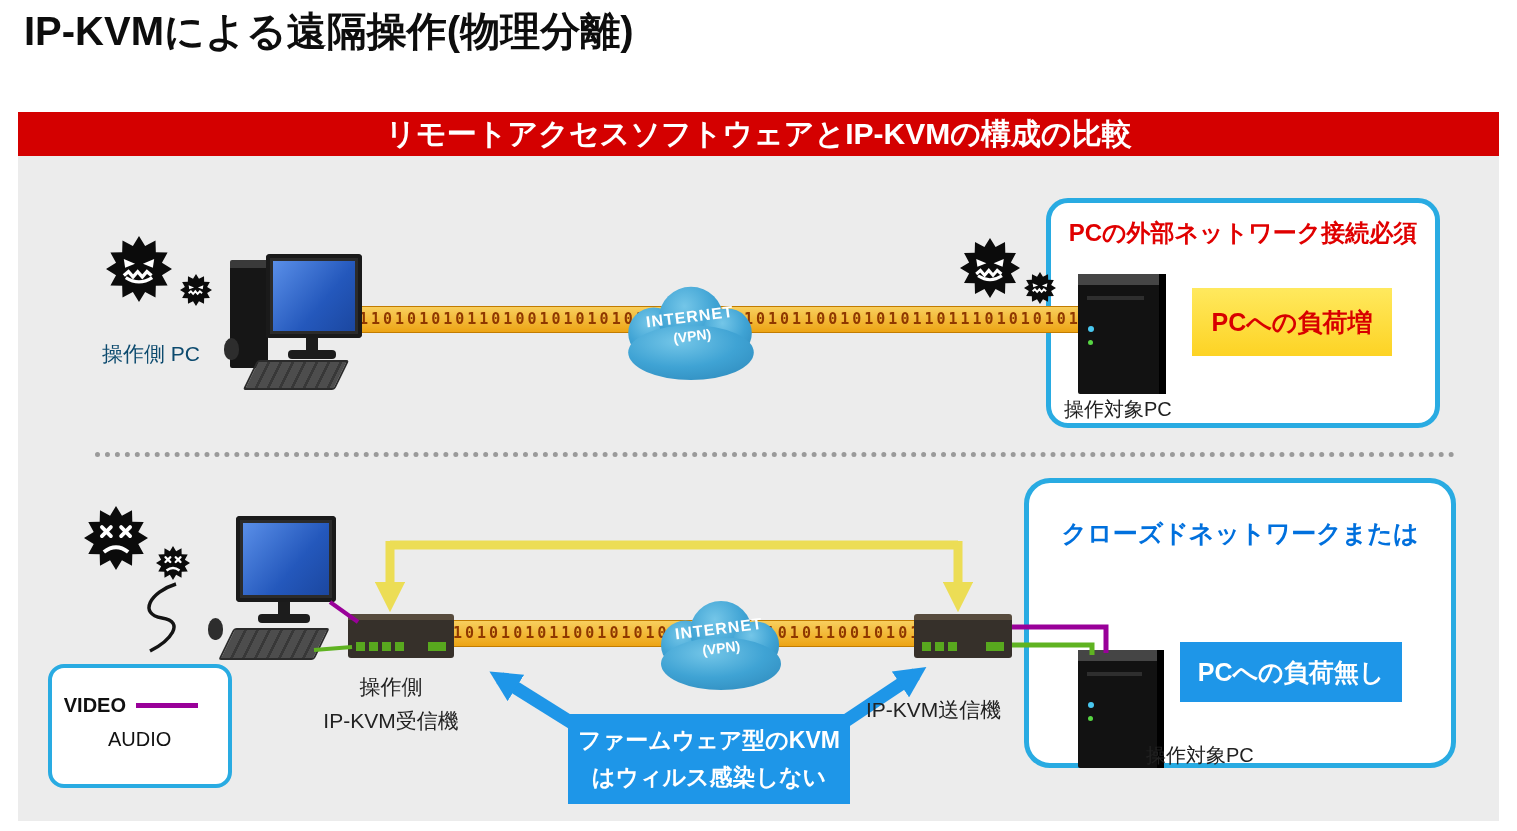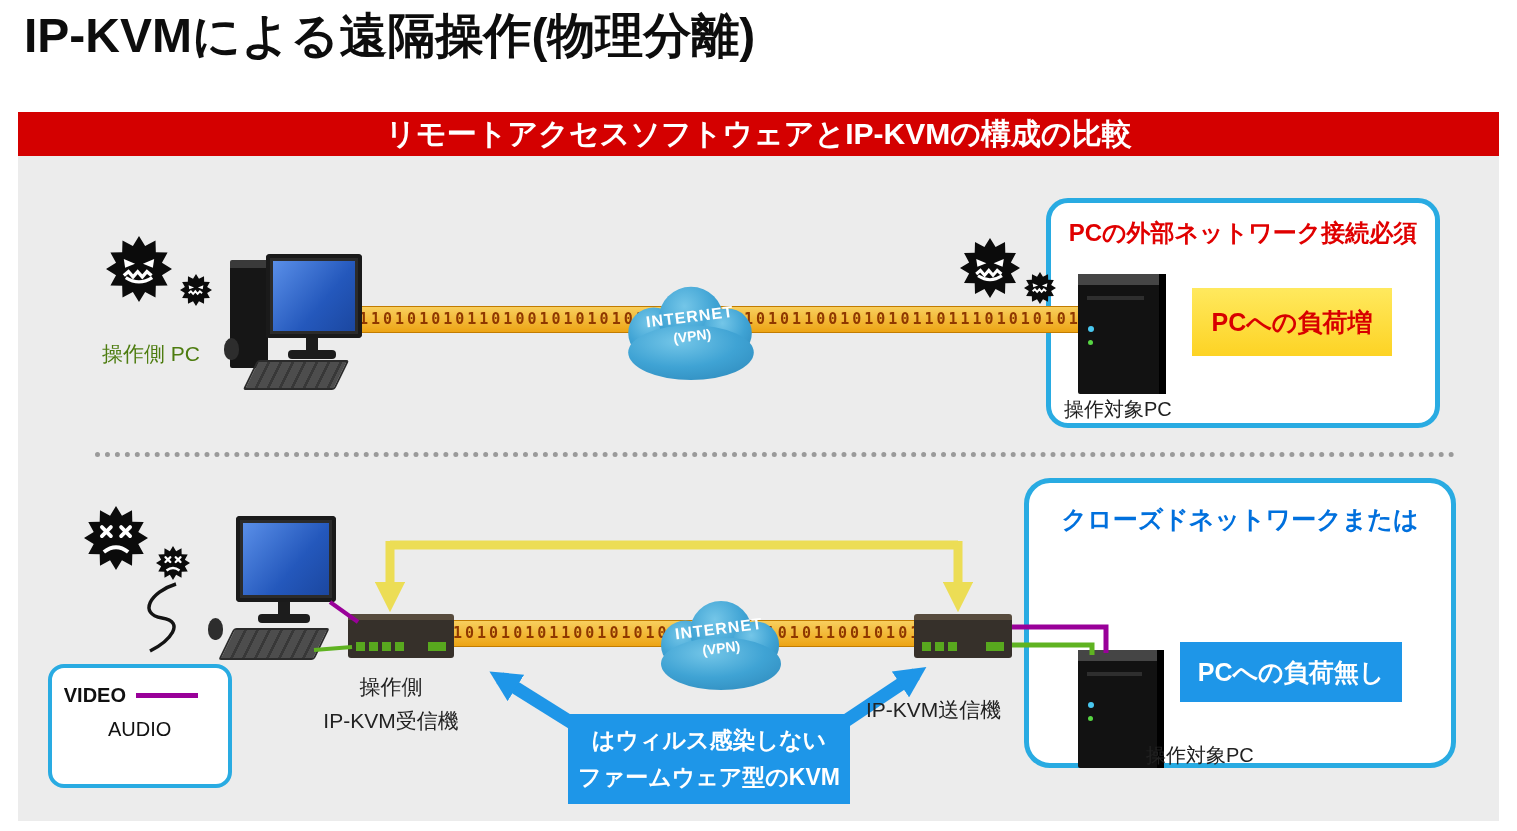--- a/index.html
+++ b/index.html
@@ -1,49 +1,49 @@
 <!DOCTYPE html>
 <html><head>
 <meta charset="utf-8">
 <style>
   *{margin:0;padding:0;box-sizing:border-box;}
   body{background:#fff;font-family:"Liberation Sans",sans-serif;}
   #stage{position:relative;width:1517px;height:831px;background:#fff;overflow:hidden;}
   .abs{position:absolute;}
 
-  #page-title{left:24px;top:4px;font-size:48px;font-weight:800;color:#0d0d0d;z-index:2;}
+  #page-title{left:24px;top:4px;font-size:40px;font-weight:800;color:#0d0d0d;z-index:2;}
   #banner{left:18px;top:112px;width:1481px;height:44px;background:#d40000;color:#fff;
           font-size:30px;font-weight:700;text-align:center;line-height:44px;z-index:2;}
   #panel{left:18px;top:156px;width:1481px;height:665px;background:#ececec;z-index:0;}
 
   
   #top-label{left:88px;top:184px;font-size:23px;color:#333;z-index:22;}
-  #lbl-op-pc{left:102px;top:340px;font-size:21px;color:#4d7c0f;z-index:22;}
+  #lbl-op-pc{left:102px;top:340px;font-size:21px;color:#0c4a6e;z-index:22;}
   #lbl-target1{left:1064px;top:396px;font-size:20px;color:#222;z-index:22;}
   #caption2{left:350px;top:472px;font-size:26px;color:#3c3c3c;z-index:22;}
   #lbl-rx{left:316px;top:670px;width:150px;text-align:center;font-size:21px;color:#222;line-height:34px;z-index:22;}
   #lbl-tx{left:866px;top:696px;font-size:21px;color:#222;z-index:22;}
   #lbl-target2{left:1146px;top:742px;font-size:20px;color:#222;z-index:22;}
 
   
   #callout1{left:1046px;top:198px;width:394px;height:230px;background:#fff;border:5px solid #29abe2;border-radius:22px;z-index:5;}
   #callout1-title{display:block;padding-top:14px;text-align:center;font-size:24px;font-weight:700;color:#e00000;}
   #badge-yellow{left:1192px;top:288px;width:200px;height:68px;background:linear-gradient(#ffe95e,#fdd324);
                 text-align:center;line-height:68px;font-size:25px;font-weight:700;color:#d80000;z-index:6;}
   #callout2{left:1024px;top:478px;width:432px;height:290px;background:#fff;border:5px solid #29abe2;border-radius:26px;z-index:5;}
   #callout2 .cline{display:block;text-align:center;font-size:25px;font-weight:700;color:#0070dd;line-height:40px;}
-  #callout2-inner{padding-top:16px;}
+  #callout2-inner{padding-top:30px;}
   #badge-blue{left:1180px;top:642px;width:222px;height:60px;background:#1e96e8;text-align:center;line-height:60px;
               font-size:25px;font-weight:700;color:#fff;z-index:6;}
   #note{left:568px;top:714px;width:282px;height:90px;background:#1e96e8;z-index:25;text-align:center;padding-top:8px;}
   #note .nline{display:block;color:#fff;font-weight:700;font-size:23px;line-height:37px;}
 
   
   #legend{left:48px;top:664px;width:184px;height:124px;background:#fff;border:4px solid #29abe2;border-radius:16px;
-          padding:10px 8px 0;z-index:25;}
+          padding:20px 8px 0;z-index:25;}
   .lrow{display:flex;align-items:center;height:34px;}
   .llab{width:66px;text-align:right;font-weight:700;font-size:20px;color:#111;}
   .lsw{width:62px;height:5px;margin-left:10px;}
   .sw-video{background:#990099;}
   .sw-usb{background:#5fb321;}
   .llab-audio{width:auto;padding-left:48px;font-weight:400;}
 
   
   .band{height:27px;background:linear-gradient(#f8cf5e,#eda414);border:1px solid #c27c00;color:#8f3800;
         font-family:"DejaVu Sans Mono",monospace;font-size:15px;font-weight:700;letter-spacing:3px;
@@ -292,22 +292,22 @@
     <div class="lrow">
       <span class="llab">VIDEO</span>
       <span class="lsw sw-video"></span>
     </div>
     <div class="lrow">
       <span class="llab llab-audio">AUDIO</span>
     </div>
   </div>
 
   <div class="abs" id="note">
+    <span class="nline">ファームウェア型のKVM</span>
     <span class="nline">はウィルス感染しない</span>
-    <span class="nline">ファームウェア型のKVM</span>
   </div>
 
   <svg class="abs" id="overlay" width="1517" height="831" viewBox="0 0 1517 831">
     <defs>
       <marker id="ah-y" viewBox="0 0 10 10" refX="6" refY="5" markerWidth="3.4" markerHeight="3.4" orient="auto">
         <path d="M0,0 L10,5 L0,10 z" fill="#ecdd55"></path>
       </marker>
       <marker id="ah-b" viewBox="0 0 10 10" refX="6" refY="5" markerWidth="2.4" markerHeight="2.4" orient="auto">
         <path d="M0,0 L10,5 L0,10 z" fill="#1e96e8"></path>
       </marker>

